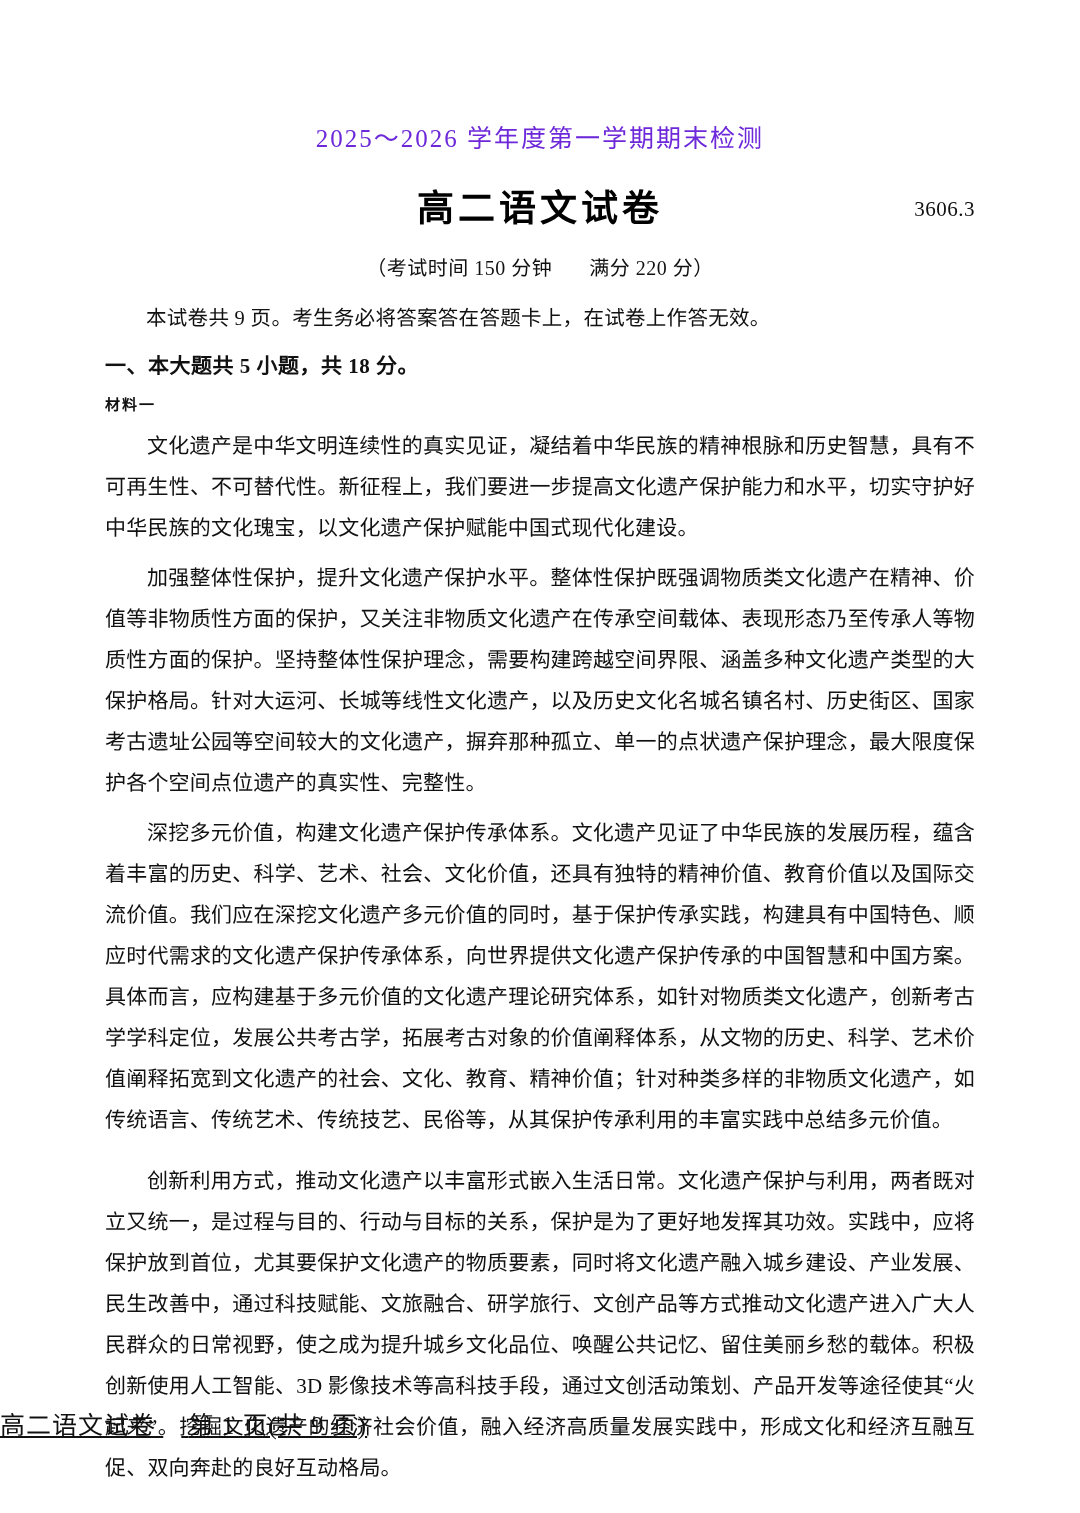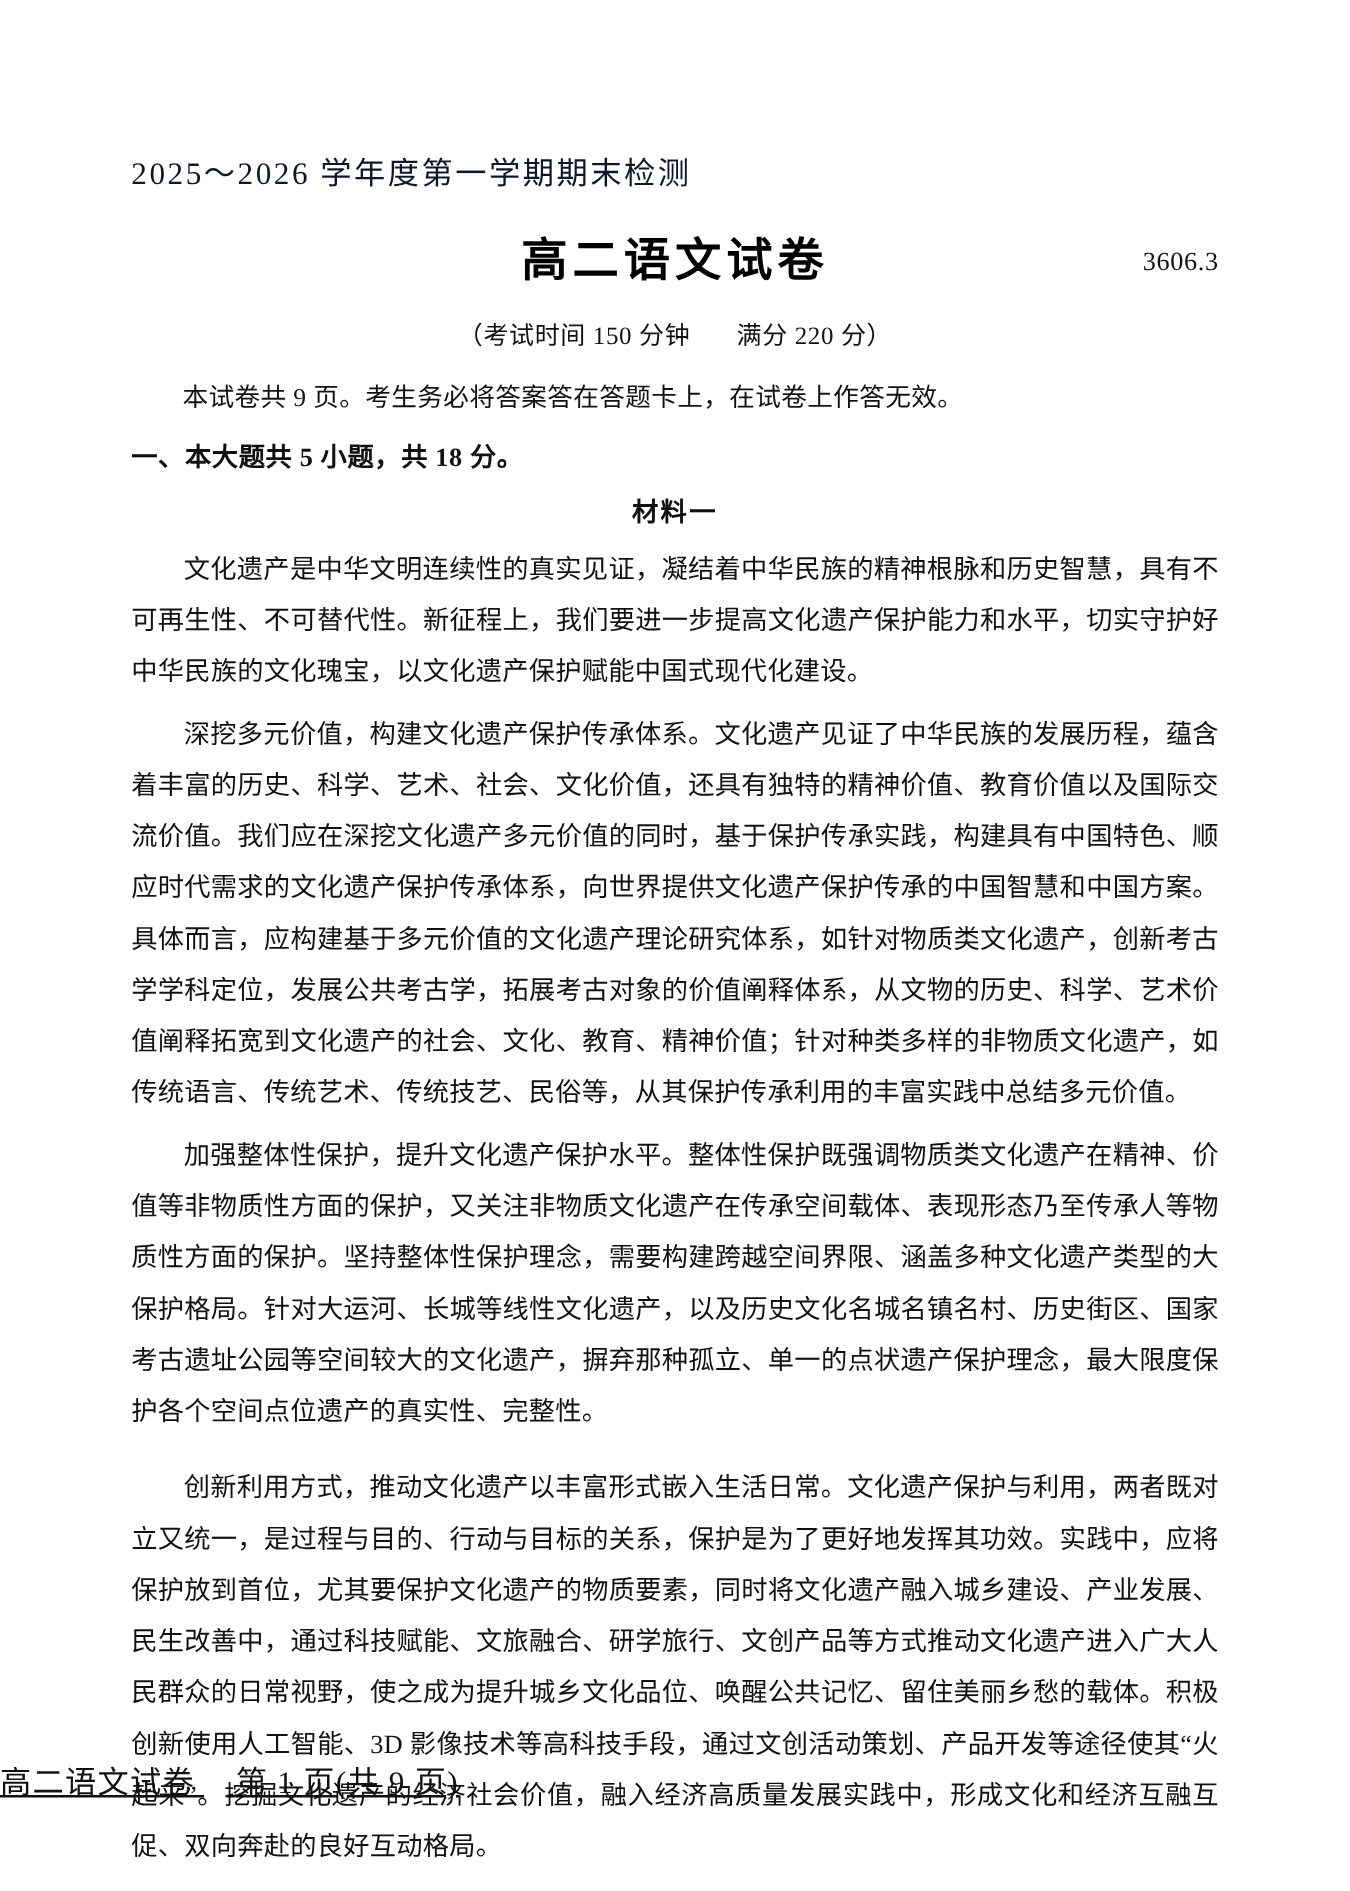--- a/index.html
+++ b/index.html
@@ -26,26 +26,26 @@
   .content {
     position: absolute;
     left: 105px;
     top: 0;
     width: 870px;
   }
 
   
   .exam-title {
     margin-top: 118px;
-    text-align: left;
+    text-align: center;
     font-size: 25px;
     letter-spacing: 2px;
     font-family: "Liberation Serif", "DejaVu Serif", serif;
     font-weight: 500;
-    color: #0f172a;
+    color: #6d28d9;
   }
   .paper-title-row {
     position: relative;
     margin-top: 24px;
     text-align: center;
     height: 48px;
   }
   .paper-title {
     font-size: 37px;
     font-weight: 700;
@@ -84,22 +84,21 @@
   }
   .sub-heading {
     margin-top: 14px;
     font-size: 21px;
     font-weight: 700;
     text-indent: 2em;
     letter-spacing: 0.5px;
   }
   .material-label {
     margin-top: 14px;
-    text-align: center;
-    font-size: 21px;
+    font-size: 15px;
     font-weight: 700;
     letter-spacing: 2px;
   }
 
   
   .para {
     margin-top: 9px;
     font-size: 21px;
     line-height: 41px;
     text-indent: 2em;
@@ -142,22 +141,22 @@
     </div>
 
     <div class="notice">本试卷共 9 页。考生务必将答案答在答题卡上，在试卷上作答无效。</div>
 
     <div class="section-heading">一、本大题共 5 小题，共 18 分。</div>
 
 
     <div class="material-label">材料一</div>
 
     <div class="para first">文化遗产是中华文明连续性的真实见证，凝结着中华民族的精神根脉和历史智慧，具有不可再生性、不可替代性。新征程上，我们要进一步提高文化遗产保护能力和水平，切实守护好中华民族的文化瑰宝，以文化遗产保护赋能中国式现代化建设。</div>
+    <div class="para">加强整体性保护，提升文化遗产保护水平。整体性保护既强调物质类文化遗产在精神、价值等非物质性方面的保护，又关注非物质文化遗产在传承空间载体、表现形态乃至传承人等物质性方面的保护。坚持整体性保护理念，需要构建跨越空间界限、涵盖多种文化遗产类型的大保护格局。针对大运河、长城等线性文化遗产，以及历史文化名城名镇名村、历史街区、国家考古遗址公园等空间较大的文化遗产，摒弃那种孤立、单一的点状遗产保护理念，最大限度保护各个空间点位遗产的真实性、完整性。</div>
     <div class="para">深挖多元价值，构建文化遗产保护传承体系。文化遗产见证了中华民族的发展历程，蕴含着丰富的历史、科学、艺术、社会、文化价值，还具有独特的精神价值、教育价值以及国际交流价值。我们应在深挖文化遗产多元价值的同时，基于保护传承实践，构建具有中国特色、顺应时代需求的文化遗产保护传承体系，向世界提供文化遗产保护传承的中国智慧和中国方案。具体而言，应构建基于多元价值的文化遗产理论研究体系，如针对物质类文化遗产，创新考古学学科定位，发展公共考古学，拓展考古对象的价值阐释体系，从文物的历史、科学、艺术价值阐释拓宽到文化遗产的社会、文化、教育、精神价值；针对种类多样的非物质文化遗产，如传统语言、传统艺术、传统技艺、民俗等，从其保护传承利用的丰富实践中总结多元价值。</div>
-    <div class="para">加强整体性保护，提升文化遗产保护水平。整体性保护既强调物质类文化遗产在精神、价值等非物质性方面的保护，又关注非物质文化遗产在传承空间载体、表现形态乃至传承人等物质性方面的保护。坚持整体性保护理念，需要构建跨越空间界限、涵盖多种文化遗产类型的大保护格局。针对大运河、长城等线性文化遗产，以及历史文化名城名镇名村、历史街区、国家考古遗址公园等空间较大的文化遗产，摒弃那种孤立、单一的点状遗产保护理念，最大限度保护各个空间点位遗产的真实性、完整性。</div>
     <div class="para spaced">创新利用方式，推动文化遗产以丰富形式嵌入生活日常。文化遗产保护与利用，两者既对立又统一，是过程与目的、行动与目标的关系，保护是为了更好地发挥其功效。实践中，应将保护放到首位，尤其要保护文化遗产的物质要素，同时将文化遗产融入城乡建设、产业发展、民生改善中，通过科技赋能、文旅融合、研学旅行、文创产品等方式推动文化遗产进入广大人民群众的日常视野，使之成为提升城乡文化品位、唤醒公共记忆、留住美丽乡愁的载体。积极创新使用人工智能、3D 影像技术等高科技手段，通过文创活动策划、产品开发等途径使其“火起来”。挖掘文化遗产的经济社会价值，融入经济高质量发展实践中，形成文化和经济互融互促、双向奔赴的良好互动格局。</div>
 
   </div>
 
   <div class="footer">
     <span>高二语文试卷</span>
     <span class="sp"></span>
     <span>第 1 页(共 9 页)</span>
   </div>
 </div>

